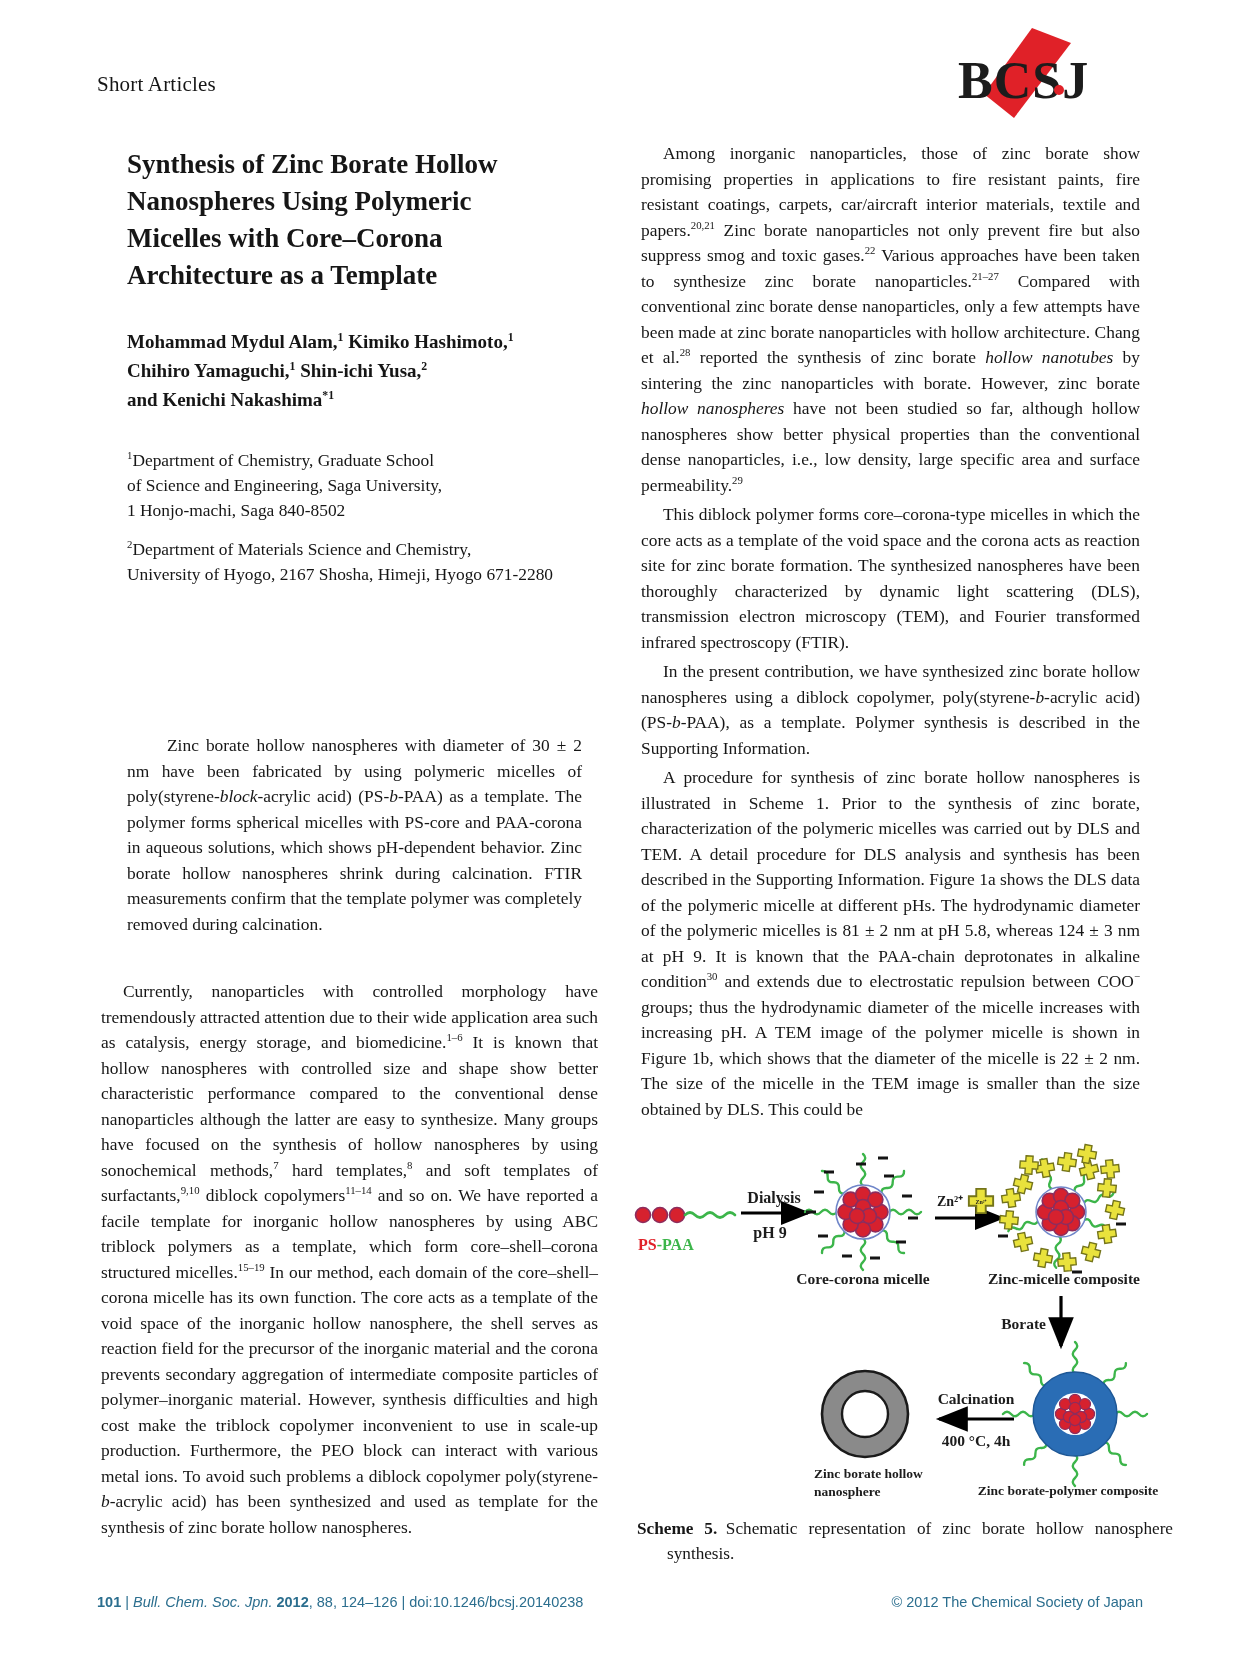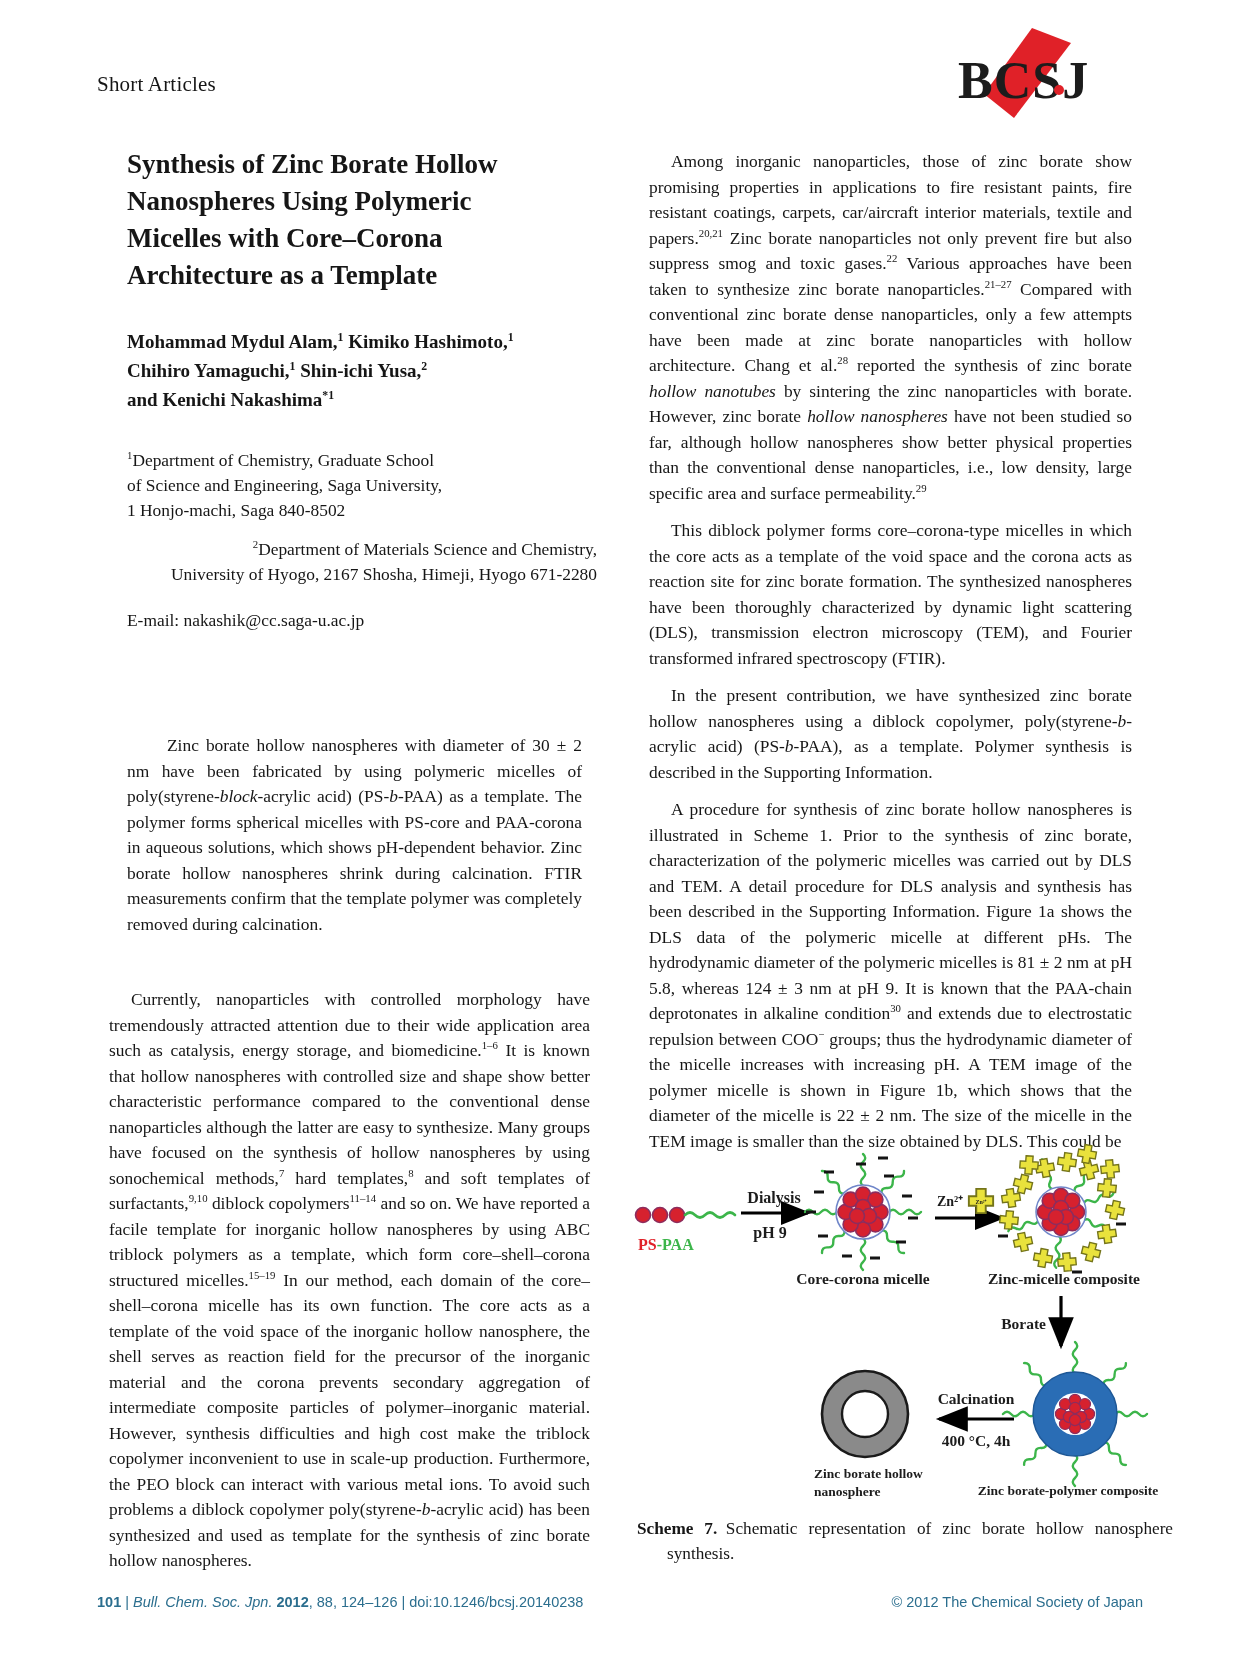--- a/index.html
+++ b/index.html
@@ -12,26 +12,26 @@
   sup{font-size:0.62em;line-height:0;vertical-align:super;}
   i{font-style:italic;}
   b{font-weight:bold;}
 
   .section-label{left:97px;top:72px;font-size:21px;letter-spacing:0.2px;text-align:center;}
   .logo-box{left:948px;top:28px;width:160px;height:92px;}
 
   .title{left:127px;top:146px;width:460px;font-size:27px;font-weight:bold;line-height:37px;}
   .authors{left:127px;top:327px;width:460px;font-size:19px;font-weight:bold;line-height:29px;}
   .affil1{left:127px;top:448px;width:470px;font-size:17.4px;line-height:25px;font-family:Liberation Serif, serif;}
-  .affil2{left:127px;top:537px;width:470px;font-size:17.4px;line-height:25px;text-align:right;}
+  .affil2{left:127px;top:537px;width:470px;font-size:17.4px;line-height:25px;}
   .contact{left:127px;top:608px;width:470px;font-size:17.4px;line-height:25px;}
   .abstract{left:127px;top:733px;width:455px;font-size:17.4px;line-height:25.5px;text-align:justify;text-indent:40px;}
 
   .col{font-size:17.4px;line-height:25.5px;text-align:justify;}
-  .col p{margin:12px;text-indent:22px;}
+  .col p{margin:4px;text-indent:22px;}
   .left-col{left:97px;top:975px;width:505px;}
   .right-col{left:637px;top:137px;width:507px;}
 
   .scheme-wrap{left:598px;top:1082px;width:562px;height:428px;}
   .scheme-caption{left:637px;top:1516px;width:506px;font-size:17.2px;line-height:25px;text-align:justify;padding-left:30px;text-indent:-30px;}
 
   .footer{left:97px;top:1594px;width:1046px;font-family:"Liberation Sans", sans-serif;font-size:14.5px;color:#2b6e8e;}
   .footer .fl{float:left;}
   .footer .fr{float:right;}
 
@@ -48,21 +48,20 @@
     <text x="10" y="70" font-size="52" font-weight="bold" fill="#22306b" letter-spacing="1">BCSJ</text>
     <circle cx="111" cy="62" r="5" fill="#e02128"></circle>
   </svg>
 </div>
 
 <div class="abs title">Synthesis of Zinc Borate Hollow<br>Nanospheres Using Polymeric<br>Micelles with Core–Corona<br>Architecture as a Template</div>
 <div class="abs authors">Mohammad Mydul Alam,<sup>1</sup> Kimiko Hashimoto,<sup>1</sup><br>Chihiro Yamaguchi,<sup>1</sup> Shin-ichi Yusa,<sup>2</sup><br>and Kenichi Nakashima<sup>*1</sup></div>
 <div class="abs affil1"><sup>1</sup>Department of Chemistry, Graduate School<br>of Science and Engineering, Saga University,<br>1 Honjo-machi, Saga 840-8502</div>
 <div class="abs affil2"><sup>2</sup>Department of Materials Science and Chemistry,<br>University of Hyogo, 2167 Shosha, Himeji, Hyogo 671-2280</div>
 <div class="abs contact">
-  <div>E-mail: nakashik@cc.saga-u.ac.jp</div>
 </div>
 <div class="abs abstract">Zinc borate hollow nanospheres with diameter of 30 ± 2 nm have been fabricated by using polymeric micelles of poly(styrene-<i>block</i>-acrylic acid) (PS-<i>b</i>-PAA) as a template. The polymer forms spherical micelles with PS-core and PAA-corona in aqueous solutions, which shows pH-dependent behavior. Zinc borate hollow nanospheres shrink during calcination. FTIR measurements confirm that the template polymer was completely removed during calcination.</div>
 
 <div class="abs col left-col">
   <p>Currently, nanoparticles with controlled morphology have tremendously attracted attention due to their wide application area such as catalysis, energy storage, and biomedicine.<sup>1–6</sup> It is known that hollow nanospheres with controlled size and shape show better characteristic performance compared to the conventional dense nanoparticles although the latter are easy to synthesize. Many groups have focused on the synthesis of hollow nanospheres by using sonochemical methods,<sup>7</sup> hard templates,<sup>8</sup> and soft templates of surfactants,<sup>9,10</sup> diblock copolymers<sup>11–14</sup> and so on. We have reported a facile template for inorganic hollow nanospheres by using ABC triblock polymers as a template, which form core–shell–corona structured micelles.<sup>15–19</sup> In our method, each domain of the core–shell–corona micelle has its own function. The core acts as a template of the void space of the inorganic hollow nanosphere, the shell serves as reaction field for the precursor of the inorganic material and the corona prevents secondary aggregation of intermediate composite particles of polymer–inorganic material. However, synthesis difficulties and high cost make the triblock copolymer inconvenient to use in scale-up production. Furthermore, the PEO block can interact with various metal ions. To avoid such problems a diblock copolymer poly(styrene-<i>b</i>-acrylic acid) has been synthesized and used as template for the synthesis of zinc borate hollow nanospheres.</p>
 </div>
 
 <div class="abs col right-col">
   <p>Among inorganic nanoparticles, those of zinc borate show promising properties in applications to fire resistant paints, fire resistant coatings, carpets, car/aircraft interior materials, textile and papers.<sup>20,21</sup> Zinc borate nanoparticles not only prevent fire but also suppress smog and toxic gases.<sup>22</sup> Various approaches have been taken to synthesize zinc borate nanoparticles.<sup>21–27</sup> Compared with conventional zinc borate dense nanoparticles, only a few attempts have been made at zinc borate nanoparticles with hollow architecture. Chang et al.<sup>28</sup> reported the synthesis of zinc borate <i>hollow nanotubes</i> by sintering the zinc nanoparticles with borate. However, zinc borate <i>hollow nanospheres</i> have not been studied so far, although hollow nanospheres show better physical properties than the conventional dense nanoparticles, i.e., low density, large specific area and surface permeability.<sup>29</sup></p>
   <p>This diblock polymer forms core–corona-type micelles in which the core acts as a template of the void space and the corona acts as reaction site for zinc borate formation. The synthesized nanospheres have been thoroughly characterized by dynamic light scattering (DLS), transmission electron microscopy (TEM), and Fourier transformed infrared spectroscopy (FTIR).</p>
@@ -226,18 +225,18 @@
 
   <g transform="translate(267,332)">
     <circle r="43" fill="#8a8a8a" stroke="#1a1a1a" stroke-width="2.6"></circle>
     <circle r="23" fill="#ffffff" stroke="#1a1a1a" stroke-width="2.4"></circle>
   </g>
   <text x="216" y="396" font-size="13.5" font-weight="bold">Zinc borate hollow</text>
   <text x="216" y="414" font-size="13.5" font-weight="bold">nanosphere</text>
 </svg>
 </div>
 
-<div class="abs scheme-caption"><b>Scheme 7.</b> Schematic representation of zinc borate hollow nanosphere synthesis.</div>
+<div class="abs scheme-caption"><b>Scheme 5.</b> Schematic representation of zinc borate hollow nanosphere synthesis.</div>
 
 <div class="abs footer">
   <span class="fl"><b>101</b> | <i>Bull. Chem. Soc. Jpn.</i> <b>2012</b>, 88, 124–126 | doi:10.1246/bcsj.20140238</span>
   <span class="fr">© 2012 The Chemical Society of Japan</span>
 </div>
 
 </body></html>

